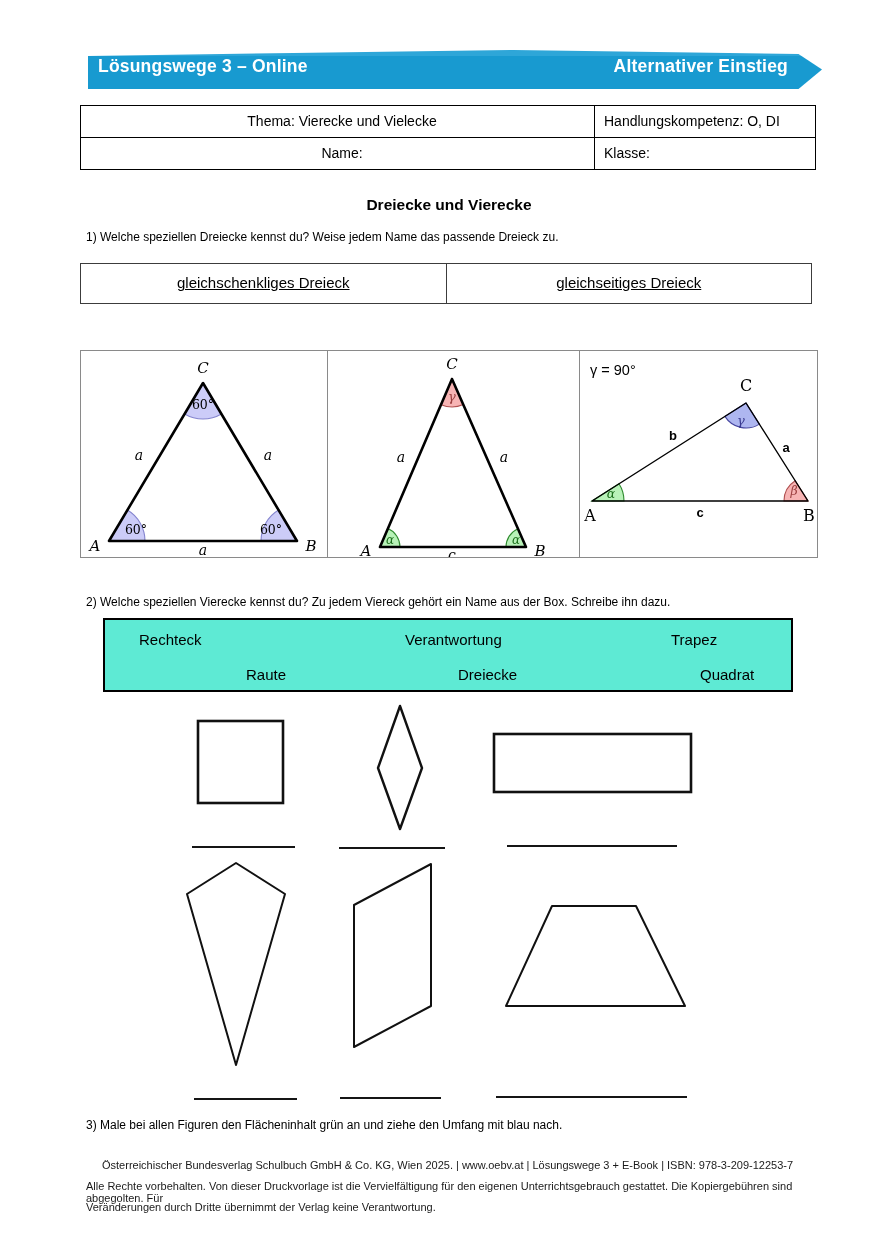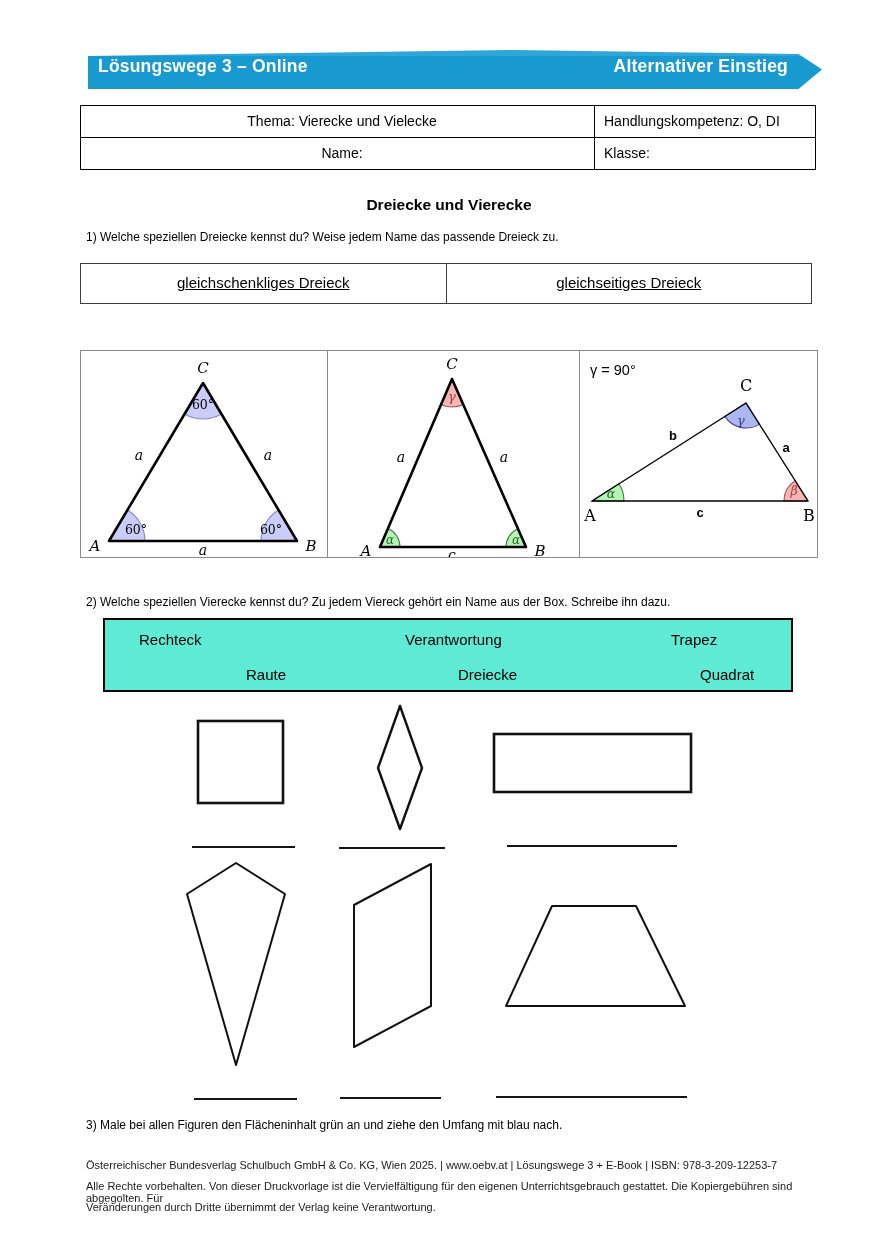--- a/index.html
+++ b/index.html
@@ -70,21 +70,21 @@
   }
   .quad-box span{position:absolute;white-space:nowrap;}
 
   
   .answer-line{position:absolute;height:0;border-top:2.6px solid #151515;}
 
   
   .footer-line{
     position:absolute;left:86px;width:730px;font-size:11px;color:#1a1a1a;
   }
-  .f1{top:1159px;}
+  .f1{top:1159px;margin-left:16px;}
   .f2{top:1180px;}
   .f3{top:1201px;}
 </style>
 </head>
 <body>
 
 <div class="banner">
   <span>Lösungswege 3 – Online</span>
   <span>Alternativer Einstieg</span>
 </div>

